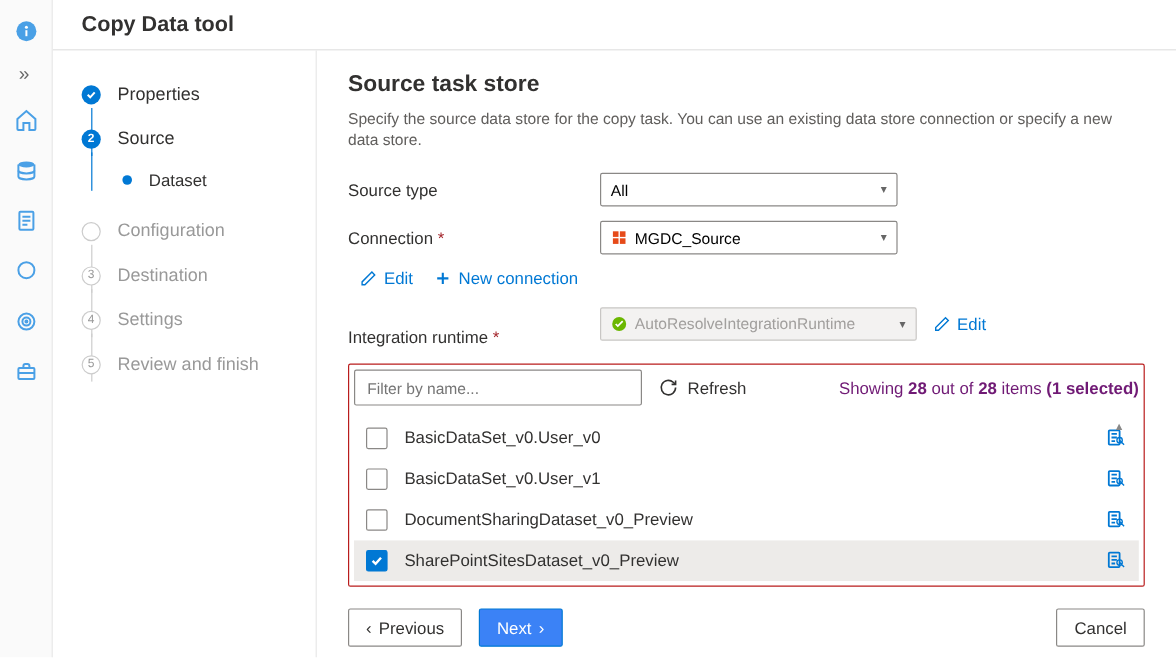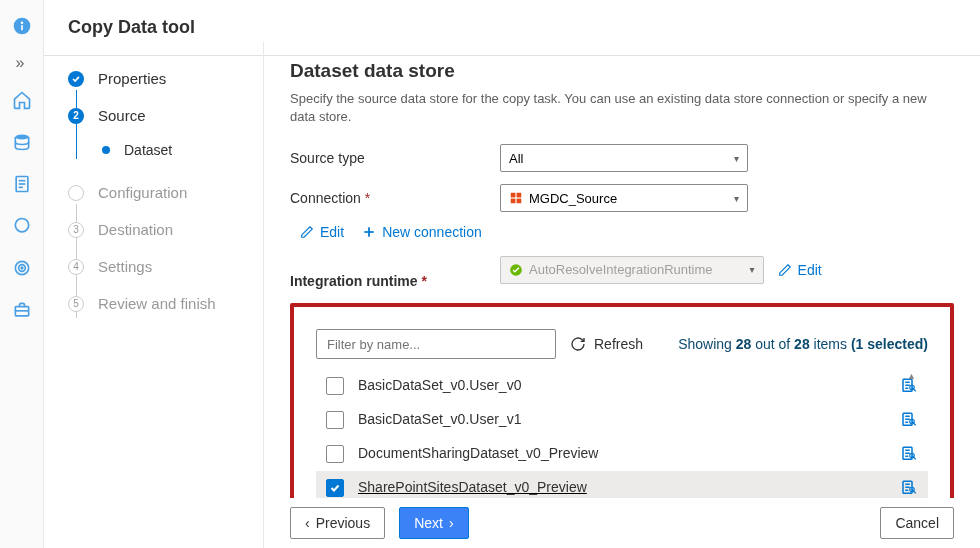--- a/index.html
+++ b/index.html
@@ -3,21 +3,21 @@
   <meta charset="utf-8">
   <style>
     * { box-sizing: border-box; margin: 0; padding: 0; font-family: "Segoe UI", Arial, sans-serif; }
     body { background: #fff; width: 980px; height: 548px; position: relative; overflow: hidden; }
     
     .left-rail { position: absolute; left: 0; top: 0; width: 44px; height: 548px; background: #fafafa; border-right: 1px solid #e8e8e8; padding-top: 4px; }
     .rail-icon { width: 40px; height: 40px; display: flex; align-items: center; justify-content: center; margin: 2px auto; cursor: pointer; }
     .rail-icon svg { width: 20px; height: 20px; }
     .collapse-toggle { width: 40px; height: 30px; display: flex; align-items: center; justify-content: center; color: #666; cursor: pointer; font-size: 16px; }
     
-    .header { position: absolute; left: 44px; top: 0; right: 0; height: 56px; border-bottom: 1px solid #e1e1e1; display: flex; align-items: center; padding-left: 24px; }
+    .header { position: absolute; left: 44px; top: 0; right: 0; height: 42px; border-bottom: 1px solid #e1e1e1; display: flex; align-items: center; padding-left: 24px; }
     .header-title { font-size: 18px; font-weight: 600; color: #323130; }
     
     .wizard-nav { position: absolute; left: 44px; top: 42px; width: 220px; height: calc(100% - 42px); border-right: 1px solid #e8e8e8; padding: 18px 0 0 24px; text-align: right; }
     .step { display: flex; align-items: center; padding: 10px 0; position: relative; cursor: pointer; }
     .step-indicator { width: 16px; height: 16px; border-radius: 50%; display: flex; align-items: center; justify-content: center; font-size: 10px; margin-right: 14px; z-index: 2; }
     .step-complete .step-indicator { background: #0078d4; color: #fff; }
     .step-active .step-indicator { background: #0078d4; color: #fff; font-weight: 600; }
     .step-pending .step-indicator { background: #fff; border: 1px solid #ccc; color: #999; }
     .step-label { font-size: 15px; color: #323130; }
     .step-pending .step-label { color: #999; }
@@ -36,33 +36,33 @@
     .req { color: #a4262c; }
     .form-select { flex: 0 0 248px; height: 28px; border: 1px solid #8a8886; border-radius: 2px; padding: 0 8px; display: flex; align-items: center; justify-content: space-between; font-size: 13px; background: #fff; cursor: pointer; }
     .form-select.disabled { background: #f3f2f1; border-color: #c8c6c4; color: #a19f9d; gap: 37px; }
     .dropdown-chev { font-size: 10px; color: #666; }
     .office-icon { width: 14px; height: 14px; display: inline-block; margin-right: 6px; }
     
     .inline-actions { display: flex; align-items: center; gap: 18px; padding-left: 10px; margin-bottom: 10px; }
     .link-action { display: flex; align-items: center; gap: 6px; color: #0078d4; font-size: 14px; cursor: pointer; }
     
     .runtime-row { display: flex; align-items: center; margin-bottom: 14px; }
-    .runtime-label { width: 210px; font-size: 14px; font-weight: 700; color: #323130; margin-top: 23px; }
+    .runtime-label { width: 210px; font-size: 14px; font-weight: 400; color: #323130; margin-top: 23px; }
     .edit-link { display: flex; align-items: center; gap: 6px; color: #0078d4; font-size: 14px; cursor: pointer; margin-left: 14px; }
     
-    .dataset-box { border: 4px solid #b91c1c; border-radius: 2px; padding: 22px; margin-top: 8px; }
+    .dataset-box { border: 1px solid #b91c1c; border-radius: 2px; padding: 4px; margin-top: 8px; }
     .dataset-toolbar { display: flex; align-items: center; gap: 14px; }
     .filter-input { width: 240px; height: 30px; border: 1px solid #8a8886; border-radius: 2px; padding: 0 10px; font-size: 13px; }
     .refresh-action { display: flex; align-items: center; gap: 8px; color: #323130; font-size: 14px; cursor: pointer; }
-    .results-count { margin-left: auto; font-size: 14px; color: #0c4a6e; }
+    .results-count { margin-left: auto; font-size: 14px; color: #701a75; }
     .results-count strong { font-weight: 600; }
     
     .dataset-list { margin-top: 10px; max-height: 182px; overflow-y: auto; position: relative; }
     .dataset-row { display: flex; padding: 8px 10px; border-radius: 0; }
-    .dataset-row.selected { background: #edebe9; text-decoration: underline; }
+    .dataset-row.selected { background: #edebe9; }
     .ds-checkbox { width: 18px; height: 18px; border: 1px solid #8a8886; border-radius: 2px; margin-right: 14px; flex-shrink: 0; cursor: pointer; display: flex; align-items: center; justify-content: center; }
     .ds-checkbox.checked { background: #0078d4; border-color: #0078d4; }
     .ds-checkbox.checked svg { display: block; }
     .ds-checkbox svg { display: none; }
     .ds-name { font-size: 14px; color: #323130; flex: 1; }
     .ds-action { width: 18px; height: 18px; cursor: pointer; color: #0078d4; }
     .scrollbar-thumb { position: absolute; right: 0; top: 140px; width: 6px; height: 36px; background: #c8c6c4; border-radius: 3px; }
     .scroll-arrow { position: absolute; right: 12px; font-size: 9px; color: #888; cursor: pointer; }
     
     .footer { position: absolute; left: 264px; right: 0; bottom: 0; height: 50px; display: flex; align-items: center; padding: 0 26px; gap: 14px; }
@@ -164,21 +164,21 @@
     <span class="step-label">Settings</span>
     <div class="step-line"></div>
   </div>
   <div class="step step-pending">
     <div class="step-indicator">5</div>
     <span class="step-label">Review and finish</span>
   </div>
 </div>
 
 <div class="main">
-  <h2>Dataset data store</h2>
+  <h2>Source task store</h2>
   <p class="desc">Specify the source data store for the copy task. You can use an existing data store connection or specify a new data store.</p>
 
   <div class="form-row">
     <div class="form-label">Source type</div>
     <div class="form-select">
       <span>All</span>
       <span class="dropdown-chev">▾</span>
     </div>
   </div>
 

